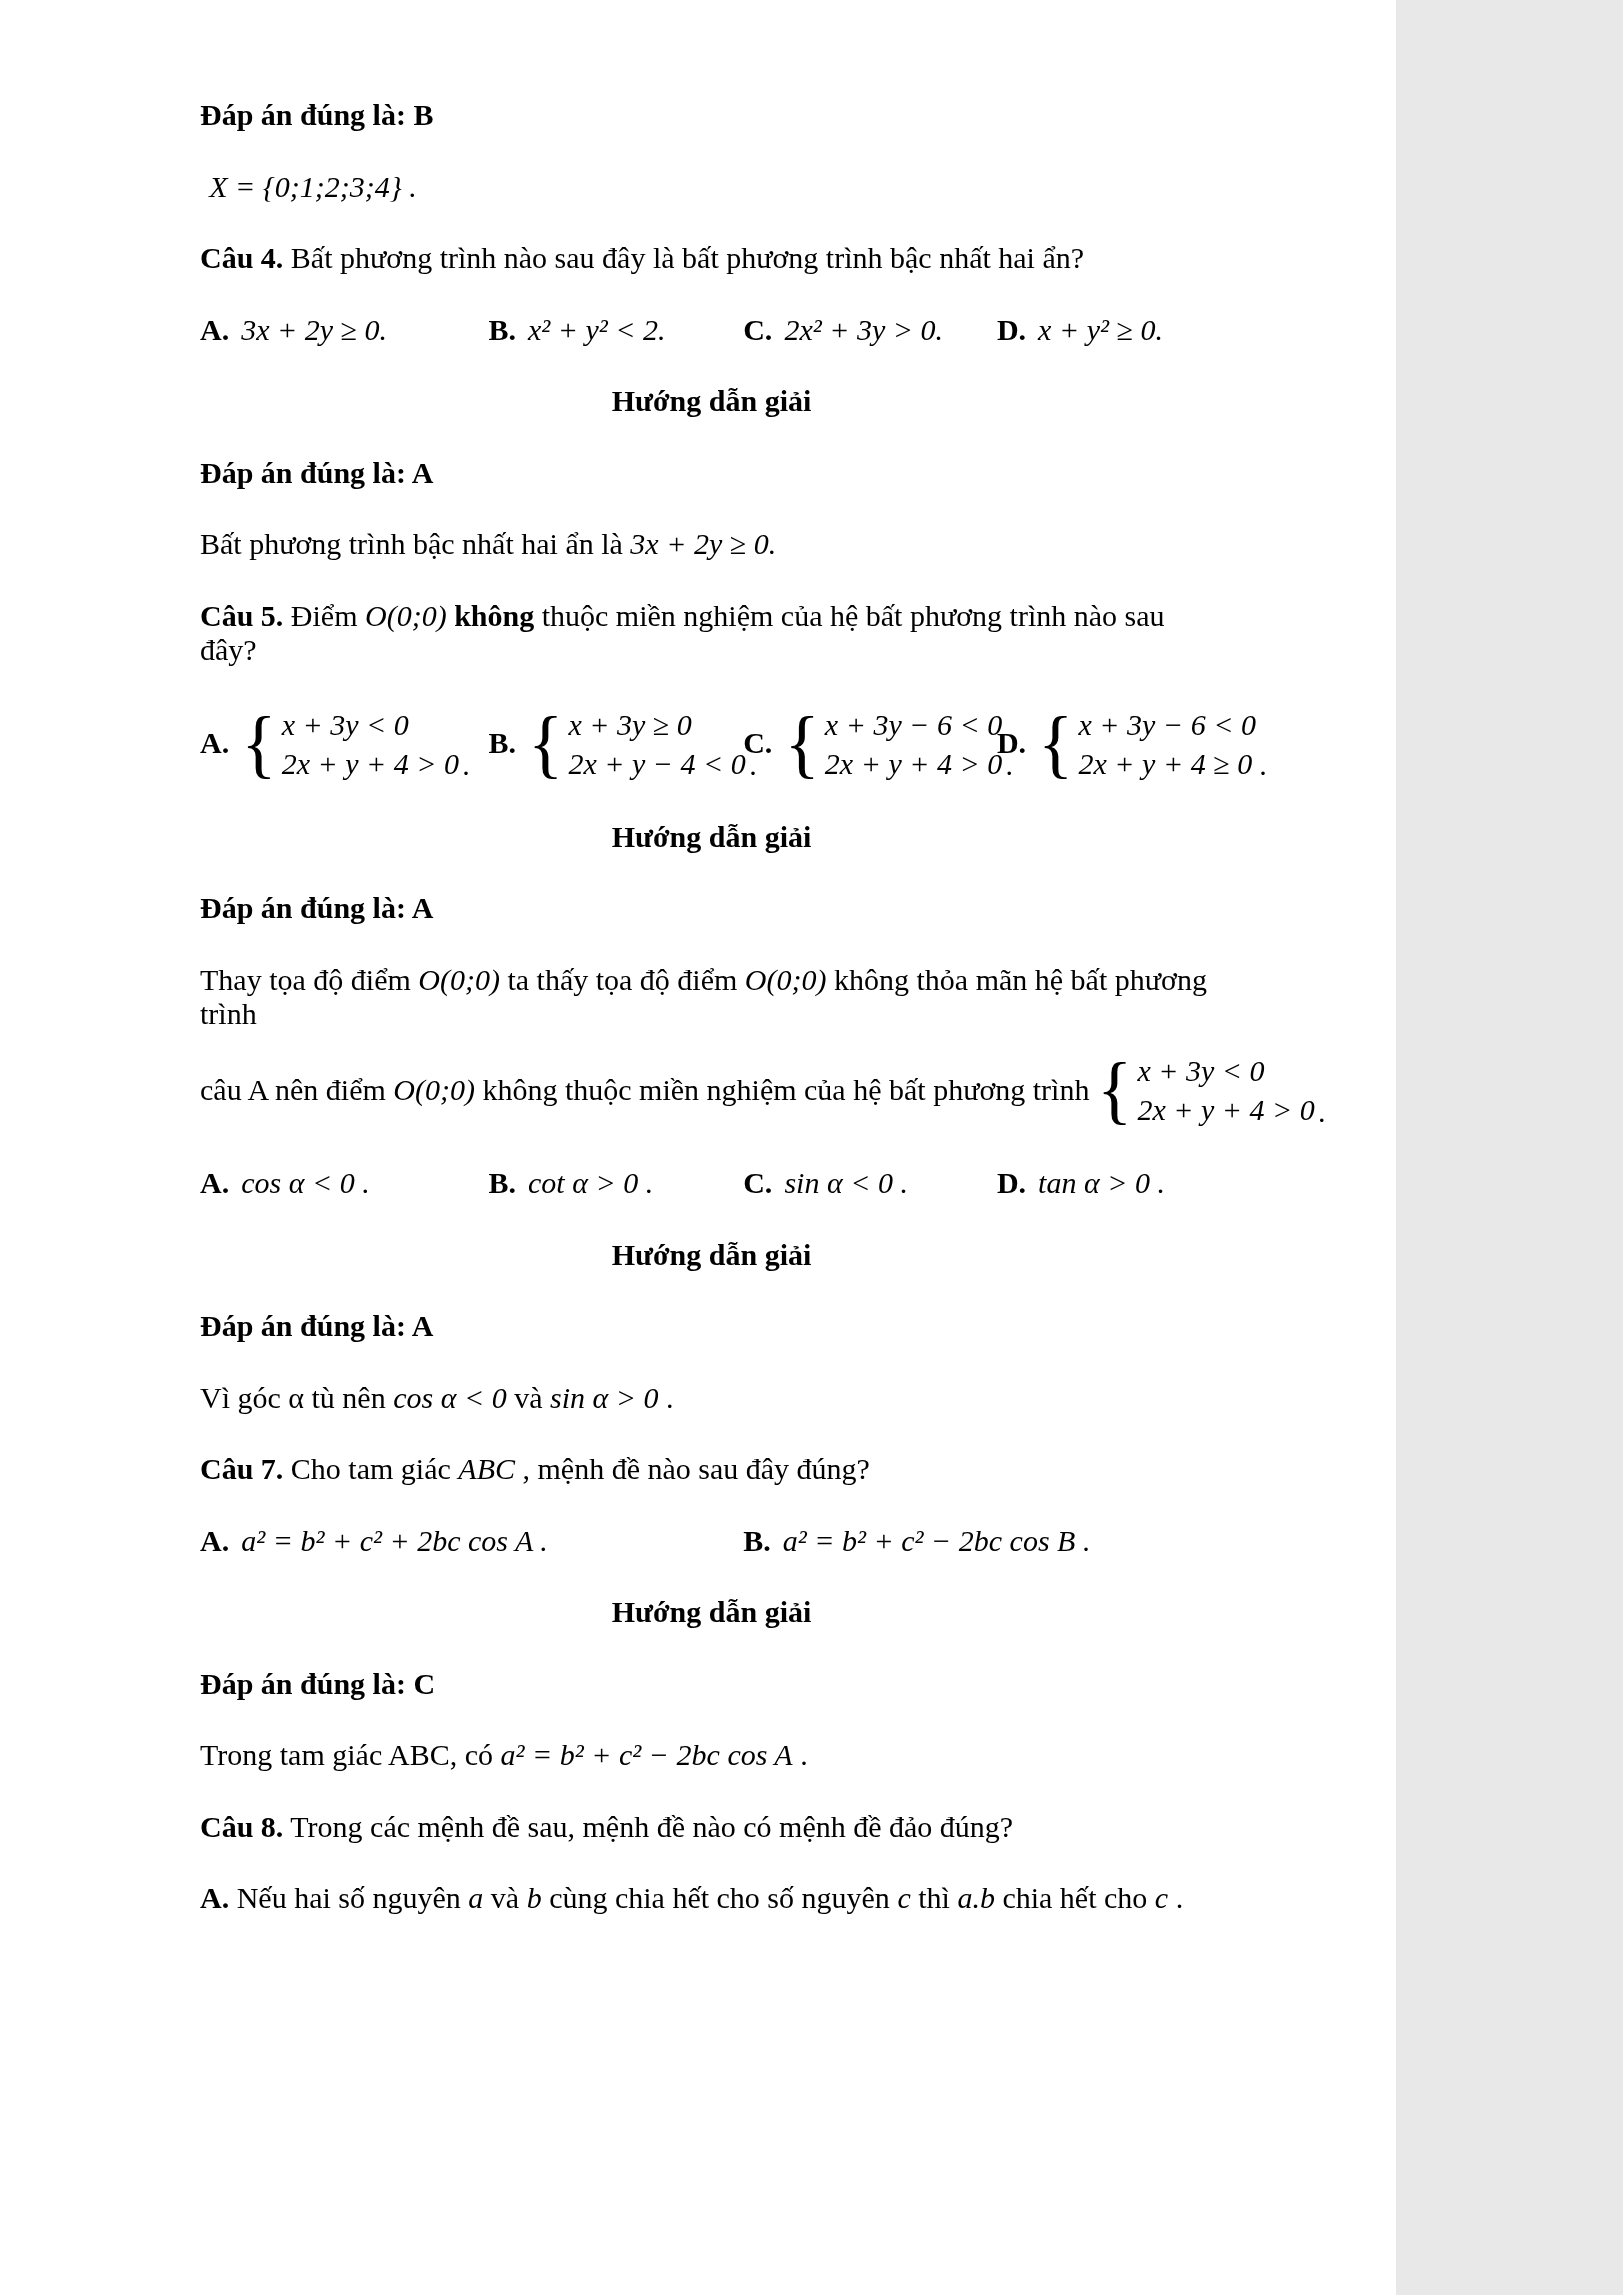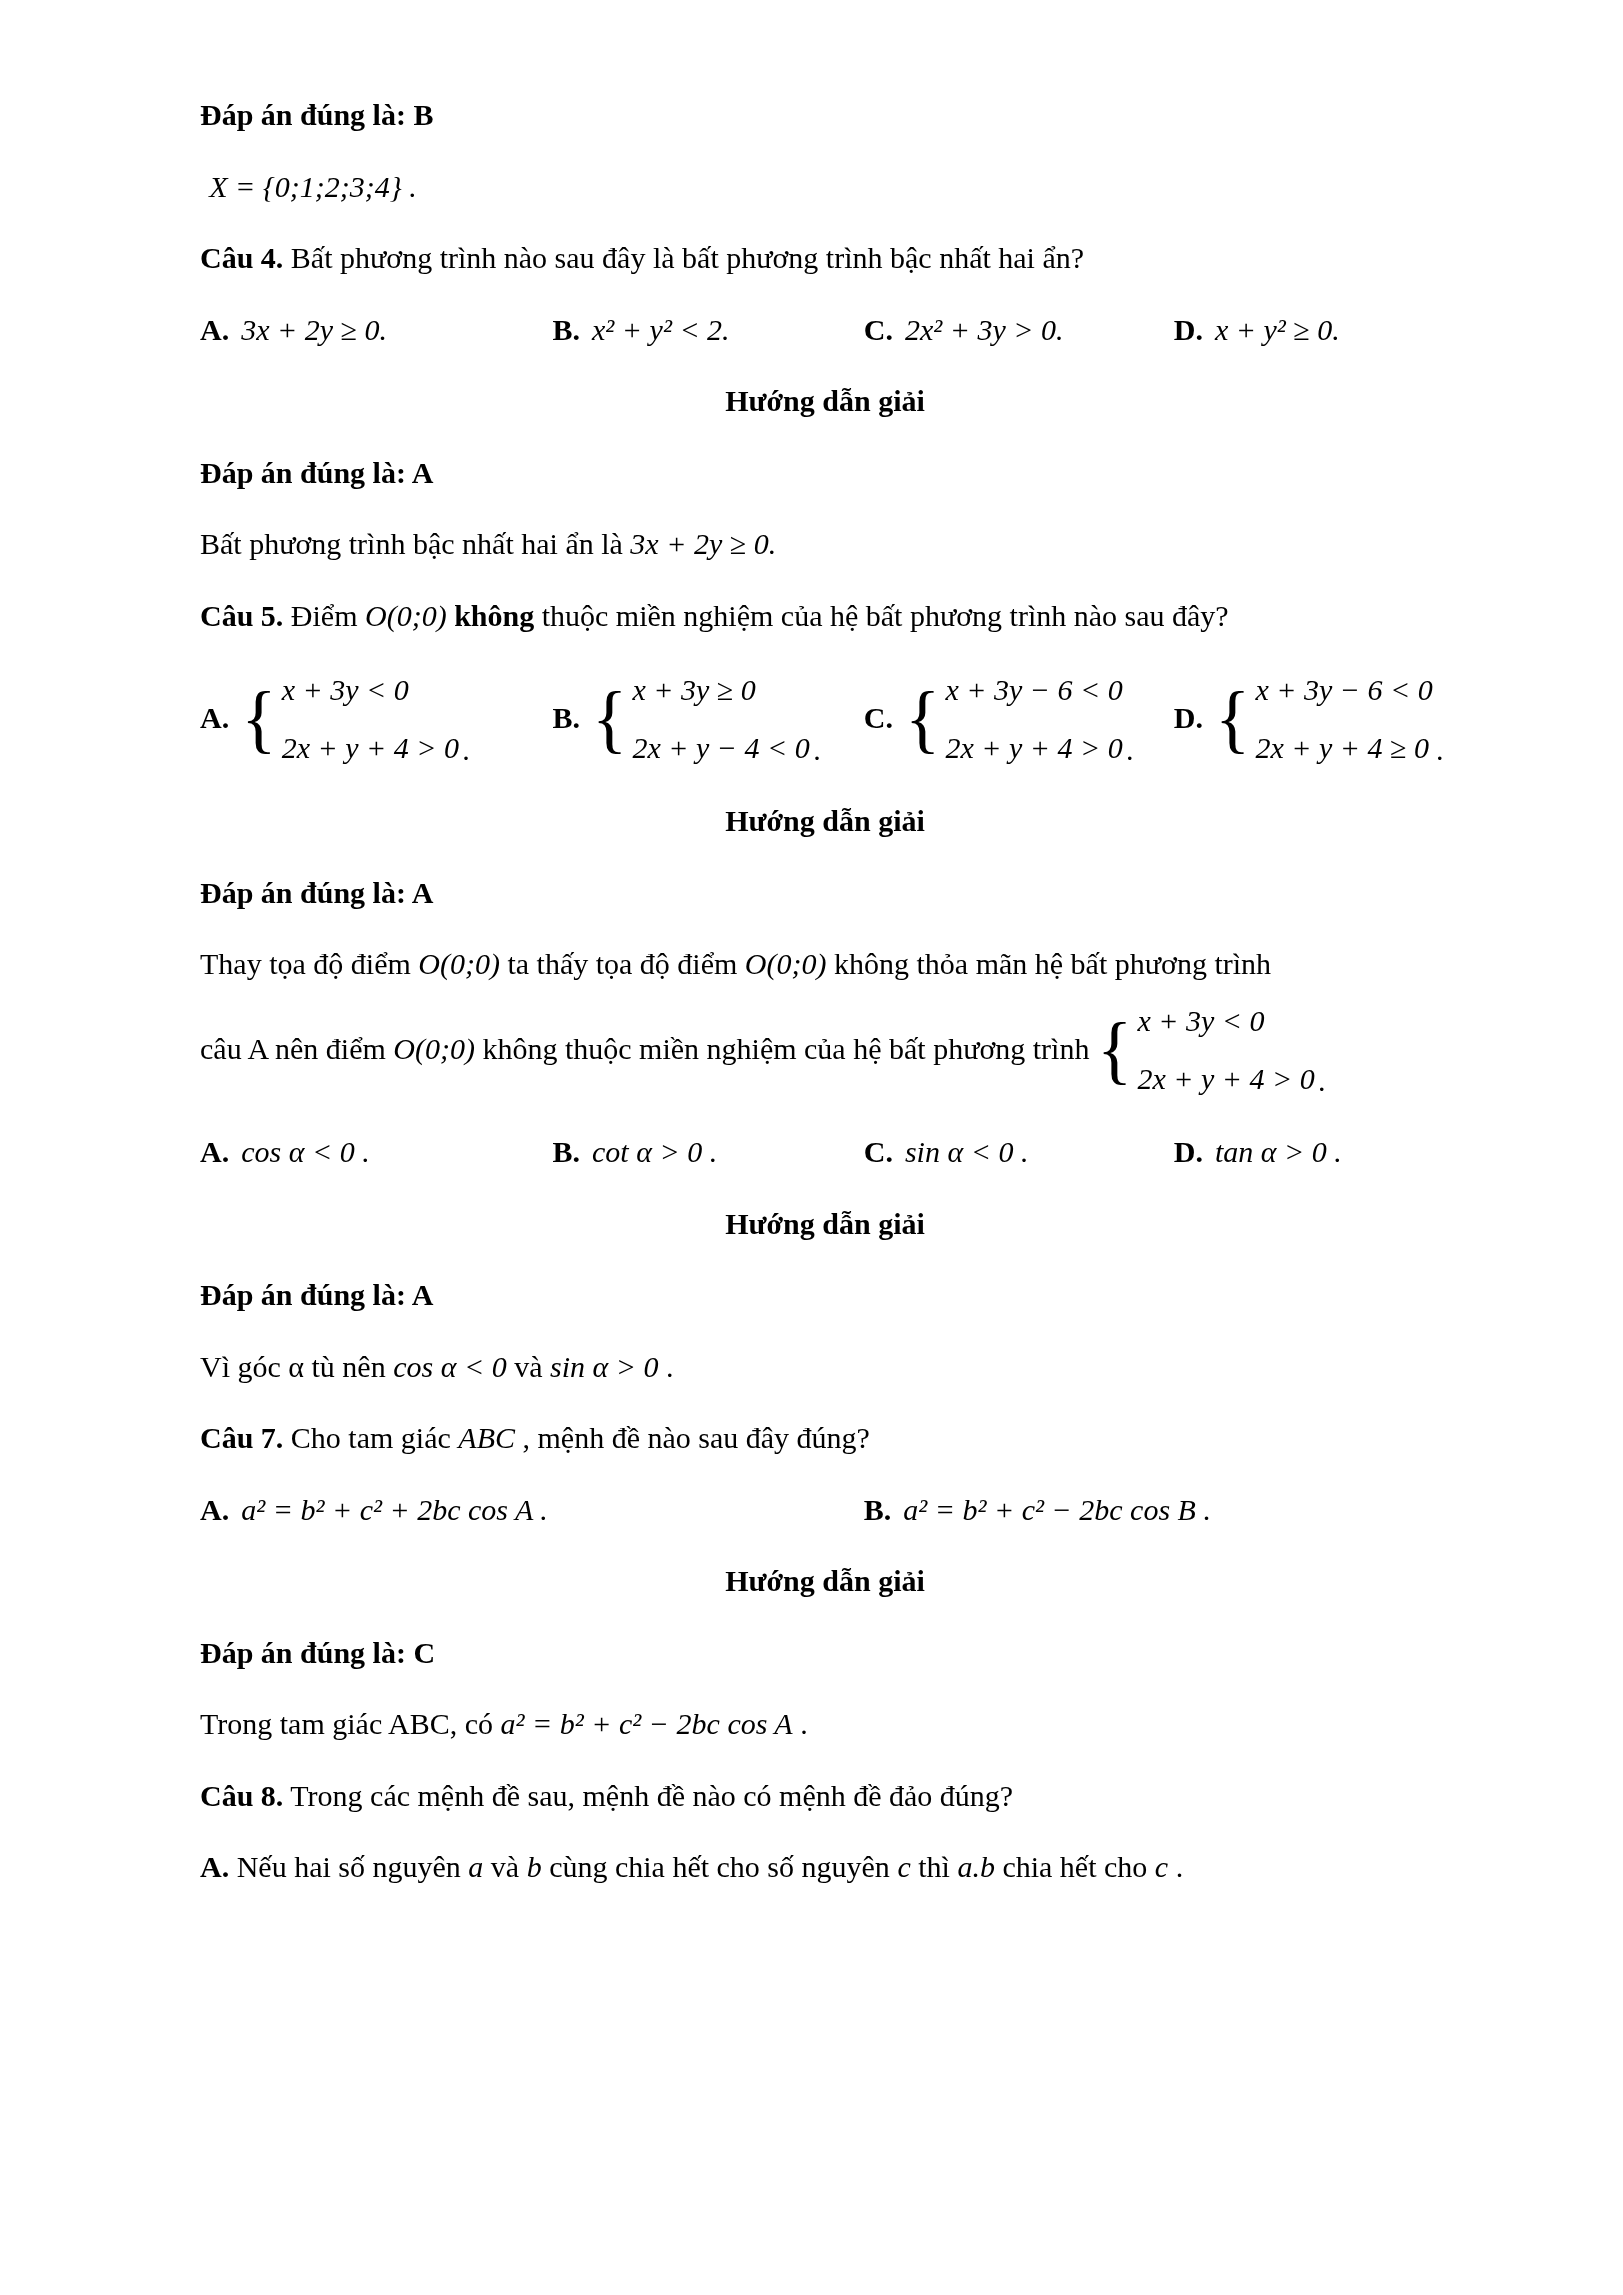--- a/index.html
+++ b/index.html
@@ -3,21 +3,21 @@
 <meta charset="utf-8">
 <style>
   html, body { margin: 0; padding: 0; }
   body {
     background: #e8e8e8;
     font-family: "Liberation Serif", "DejaVu Serif", serif;
     color: #000;
   }
   .page {
     position: relative;
-    width: 1623px;
+    width: 1396px;
     height: 2295px;
     background: #ffffff;
     box-sizing: border-box;
     padding: 98px 173px 16px 200px;
     font-size: 30px;
     line-height: 1.15;
     overflow: hidden;
   }
   .para { margin: 0 0 37px 0; }
   .para.tight { margin-bottom: 19.6px; }
@@ -43,21 +43,21 @@
 
   .sysopt { display: flex; align-items: center; }
   .system { display: inline-flex; align-items: center; vertical-align: middle; }
   .brace {
     font-size: 2.45em;
     line-height: 1;
     font-weight: 400;
     transform: scaleY(1.04);
     display: inline-block;
   }
-  .sys-lines { display: inline-flex; flex-direction: column; margin-left: 5.2px; gap: 19px; }
+  .sys-lines { display: inline-flex; flex-direction: column; margin-left: 5.2px; }
   .sys-line { line-height: 1.3; font-style: italic; white-space: nowrap; }
   .sys-period { align-self: flex-end; margin-left: 3.3px; }
 
   .flex-line { display: flex; align-items: center; margin: 0 0 37px 0; flex-wrap: nowrap; }
   .flex-line .seg { white-space: pre; }
   .seg { white-space: pre-wrap; }
 </style>
 </head>
 <body>
 

